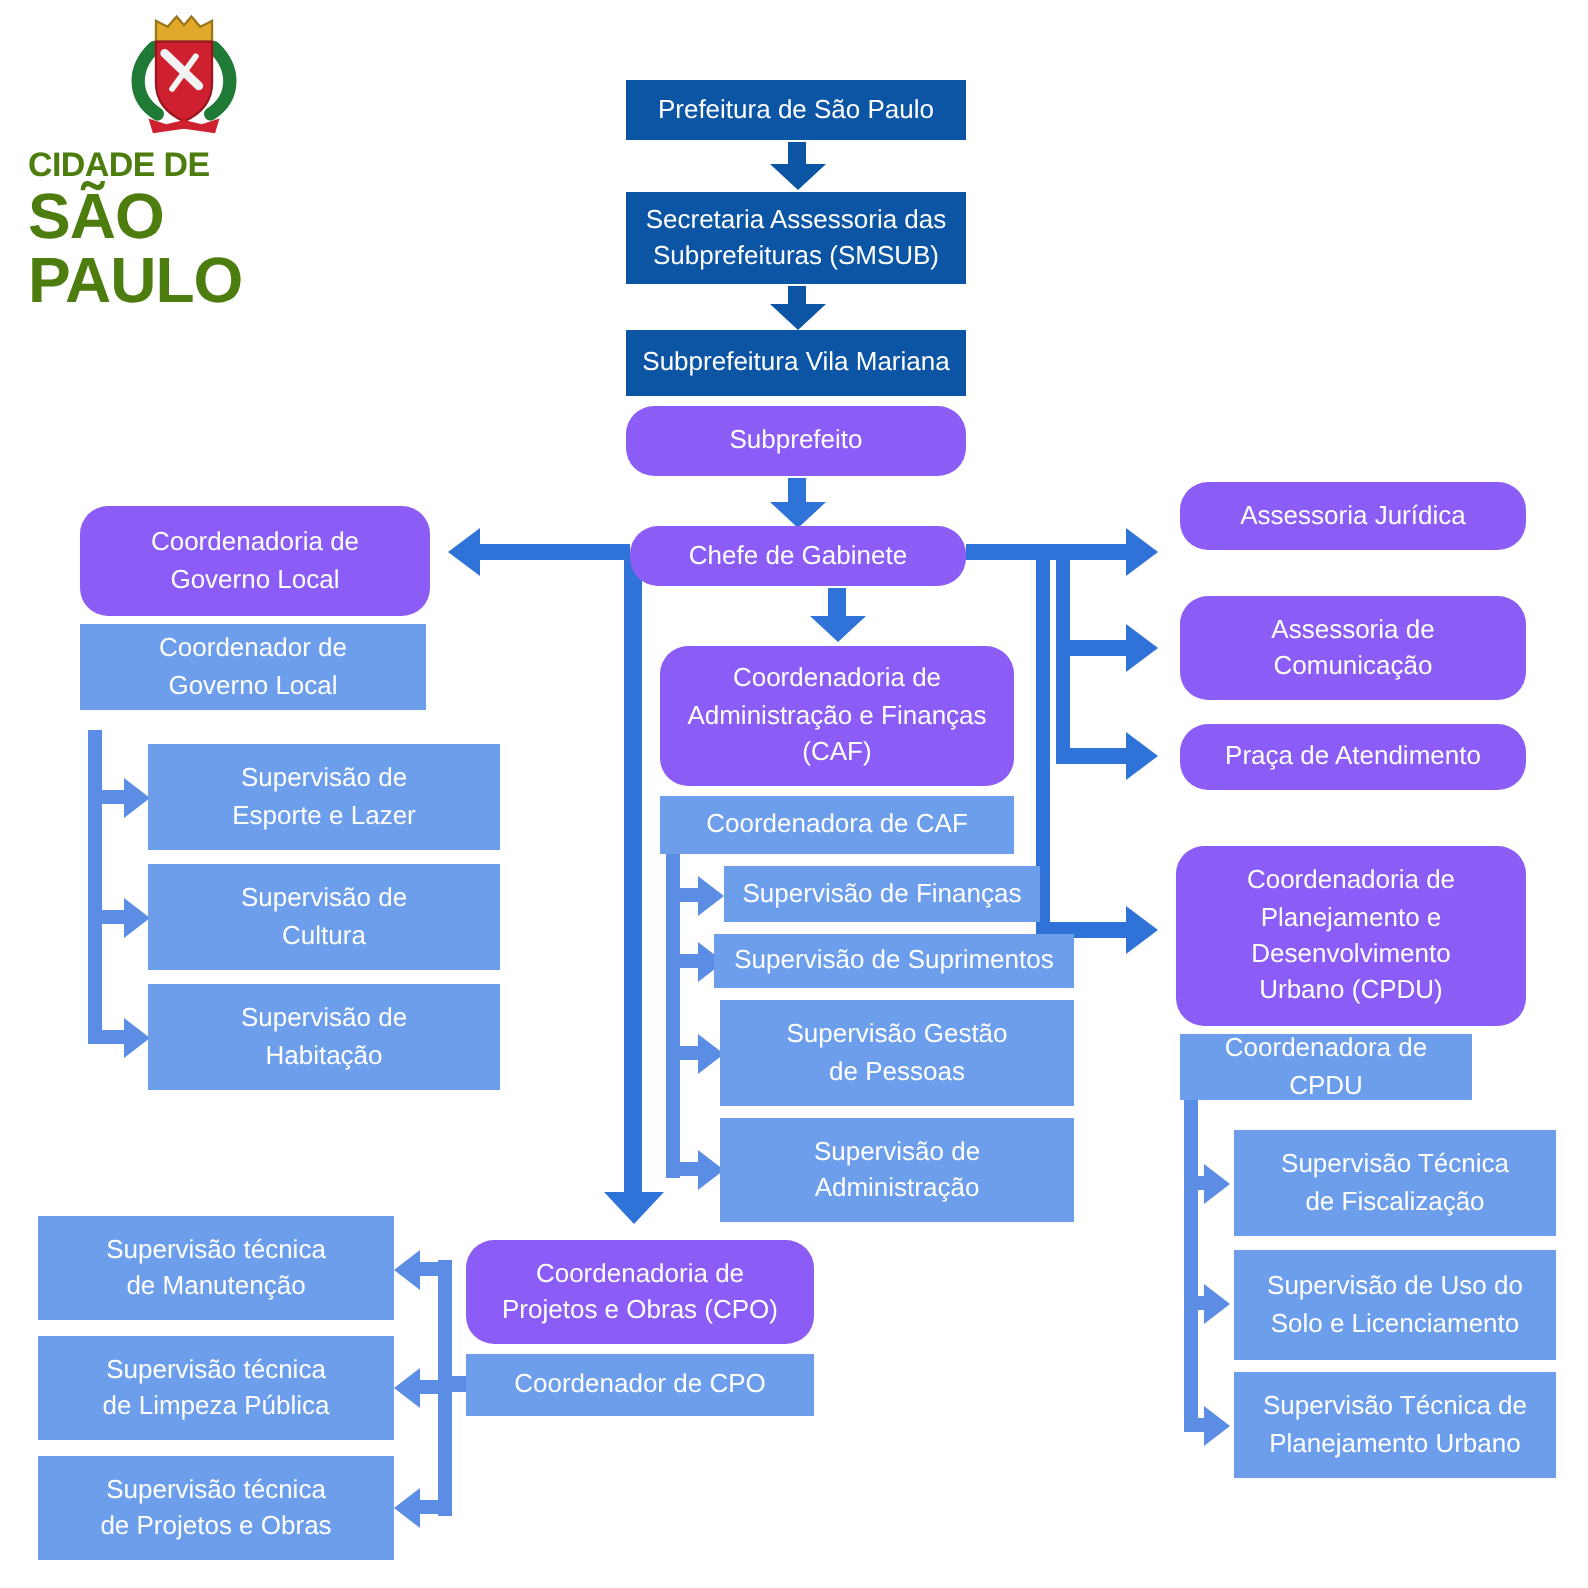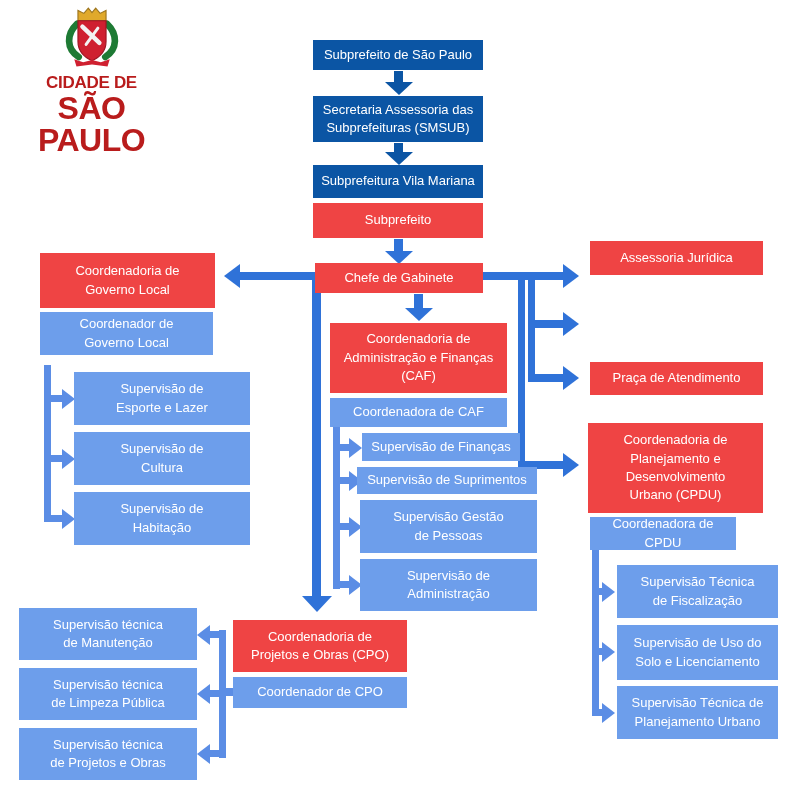--- a/index.html
+++ b/index.html
@@ -8,21 +8,21 @@
     font-family:"Liberation Sans", sans-serif;
   }
   
   .box{
     position:absolute;display:flex;align-items:center;justify-content:center;
     color:#fff;text-align:center;font-size:13px;line-height:1.42;
     box-sizing:border-box;padding:2px 4px;
   }
   .box span{white-space:pre-line;}
   .dark{background:#0b55a4;}
-  .med{background:#ef4444;}
+  .med{background:#8b5cf6;border-radius:14px;}
   .light{background:#6d9eeb;}
   
   .c-dark{color:#0b55a4;}
   .c-main{color:#2f72d8;}
   .c-sub{color:#5b8de5;}
   .line{position:absolute;background:currentColor;}
   .arrow-down{position:absolute;background:currentColor;}
   .arrow-down::after{
     content:"";position:absolute;top:100%;left:50%;margin-left:-14px;
     border:solid transparent;border-width:13px 14px 0 14px;border-top-color:currentColor;
@@ -34,21 +34,21 @@
     border:solid transparent;border-width:12px 0 12px 16px;border-left-color:currentColor;
   }
   .arrow-left{position:absolute;background:currentColor;}
   .arrow-left::after{
     content:"";position:absolute;right:100%;top:50%;margin-top:-12px;
     border:solid transparent;border-width:12px 16px 12px 0;border-right-color:currentColor;
   }
   .sm.arrow-right::after{margin-top:-10px;border-width:10px 0 10px 13px;}
   .sm.arrow-left::after{margin-top:-10px;border-width:10px 13px 10px 0;}
   
-  .logo{position:absolute;left:14px;top:6px;width:155px;text-align:center;color:#b91c1c;}
+  .logo{position:absolute;left:14px;top:6px;width:155px;text-align:left;color:#4d7c0f;}
   .logo svg{display:block;margin:0 auto;}
   .logo .l1{font-size:17px;font-weight:800;letter-spacing:-0.3px;line-height:1.05;}
   .logo .l2{font-size:32px;font-weight:800;letter-spacing:-0.5px;line-height:1.0;}
 </style>
 </head>
 <body>
 
 <div class="canvas">
 
   <div class="logo">
@@ -96,21 +96,21 @@
   <div class="arrow-right sm c-sub" style="left:592px;top:648px;width:10px;height:7px"></div>
   <div class="arrow-right sm c-sub" style="left:592px;top:709px;width:10px;height:7px"></div>
 
   <div class="line c-sub" style="left:224px;top:688px;width:10px;height:8px"></div>
   <div class="line c-sub" style="left:219px;top:630px;width:7px;height:128px"></div>
   <div class="arrow-left sm c-sub" style="left:210px;top:631px;width:16px;height:7px"></div>
   <div class="arrow-left sm c-sub" style="left:210px;top:690px;width:16px;height:7px"></div>
   <div class="arrow-left sm c-sub" style="left:210px;top:750px;width:16px;height:7px"></div>
 
   <div class="box dark" style="left:313px;top:40px;width:170px;height:30px">
-      <span>Subprefeito de São Paulo</span>
+      <span>Prefeitura de São Paulo</span>
     </div>
   <div class="box dark" style="left:313px;top:96px;width:170px;height:46px">
       <span>Secretaria Assessoria das
 Subprefeituras (SMSUB)</span>
     </div>
   <div class="box dark" style="left:313px;top:165px;width:170px;height:33px">
       <span>Subprefeitura Vila Mariana</span>
     </div>
   <div class="box med" style="left:313px;top:203px;width:170px;height:35px">
       <span>Subprefeito</span>
@@ -158,20 +158,24 @@
 Cultura</span>
     </div>
   <div class="box light" style="left:74px;top:492px;width:176px;height:53px">
       <span>Supervisão de
 Habitação</span>
     </div>
 
   <div class="box med" style="left:590px;top:241px;width:173px;height:34px">
       <span>Assessoria Jurídica</span>
     </div>
+  <div class="box med" style="left:590px;top:298px;width:173px;height:52px">
+      <span>Assessoria de
+Comunicação</span>
+    </div>
   <div class="box med" style="left:590px;top:362px;width:173px;height:33px">
       <span>Praça de Atendimento</span>
     </div>
   <div class="box med" style="left:588px;top:423px;width:175px;height:90px">
       <span>Coordenadoria de
 Planejamento e
 Desenvolvimento
 Urbano (CPDU)</span>
     </div>
   <div class="box light" style="left:590px;top:517px;width:146px;height:33px">

